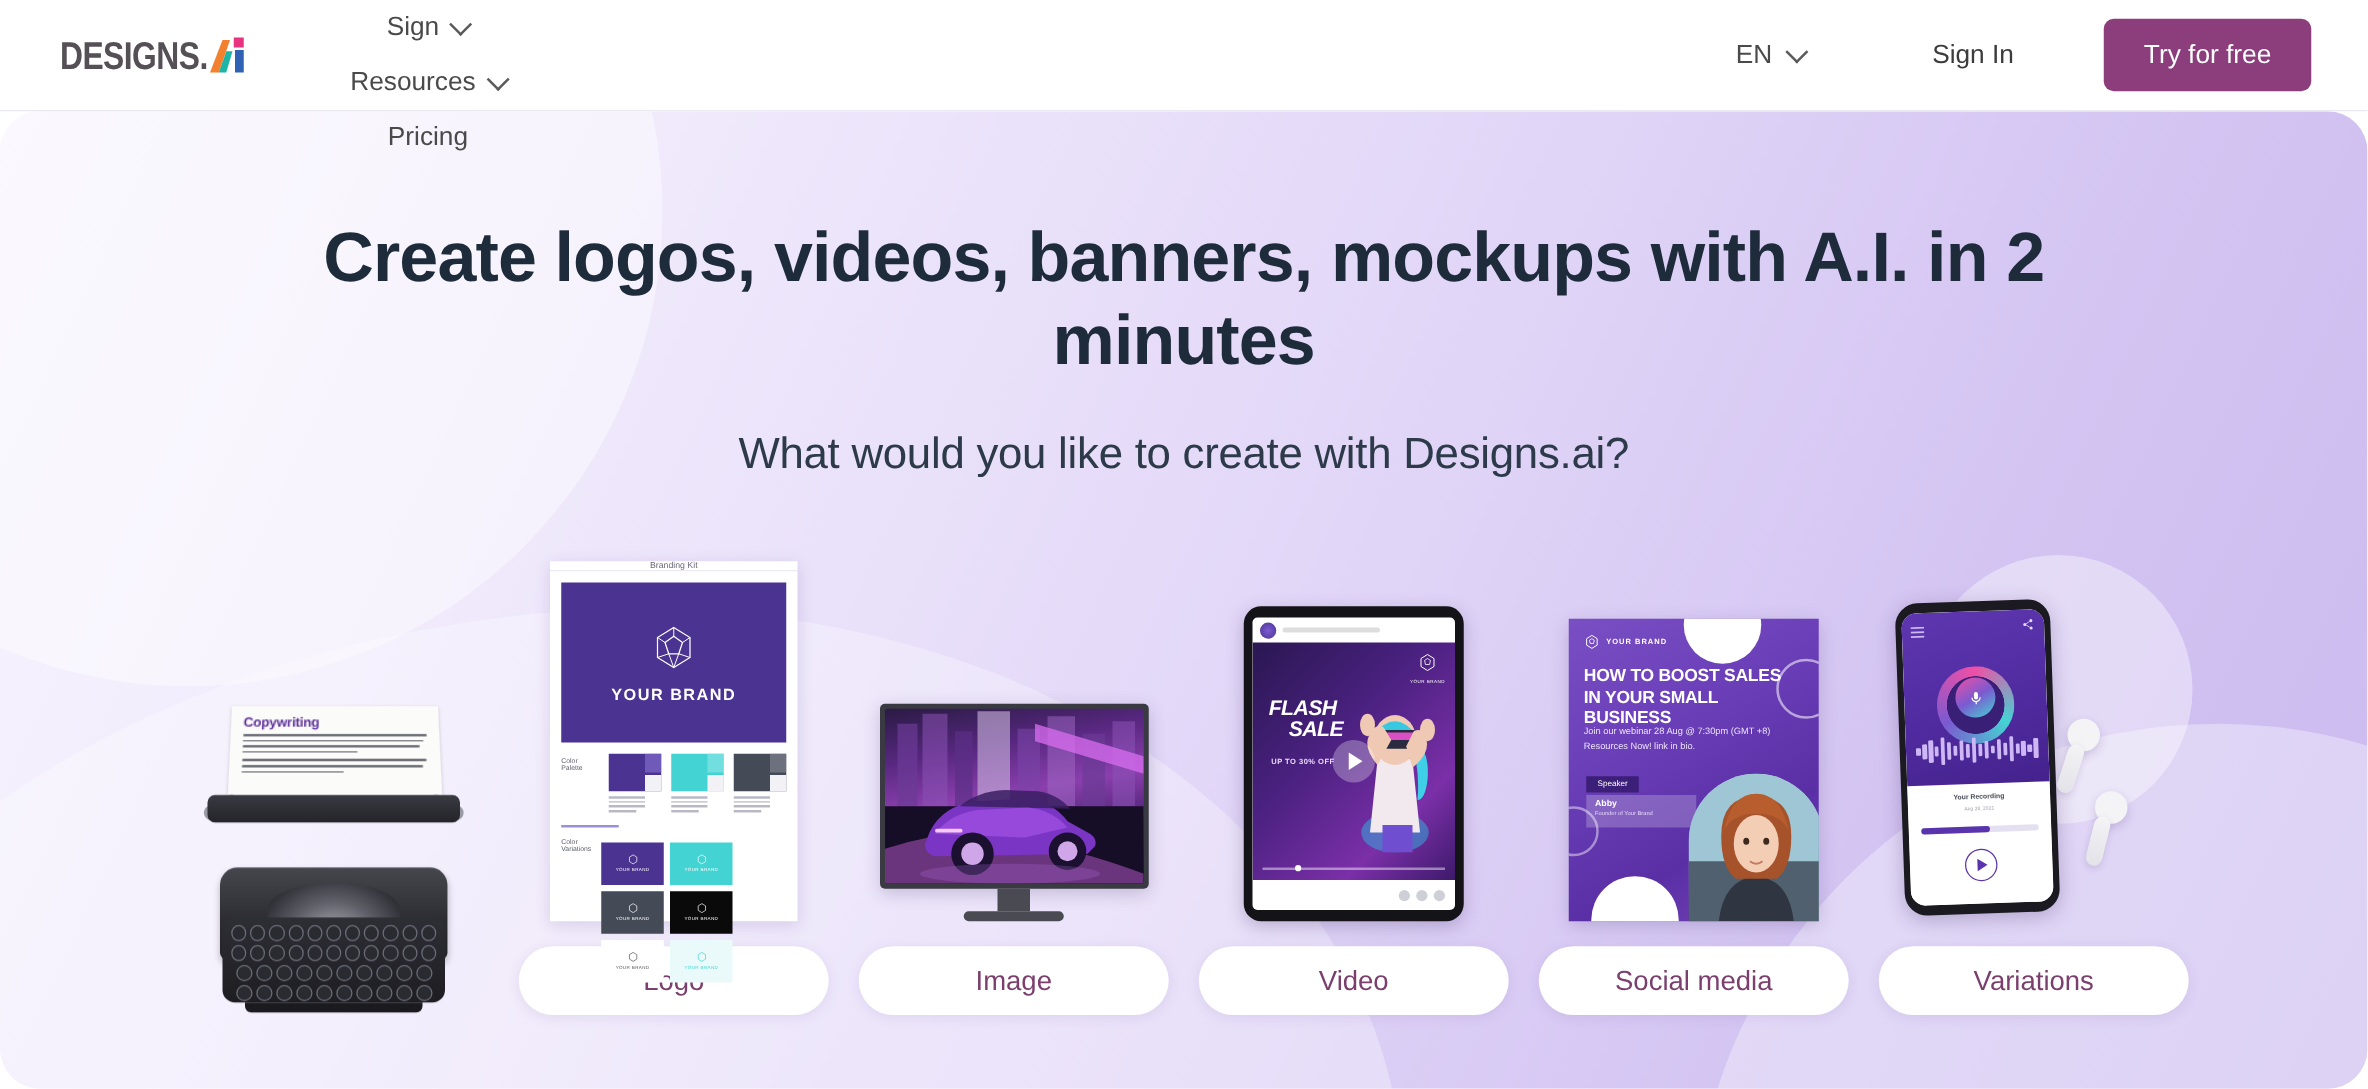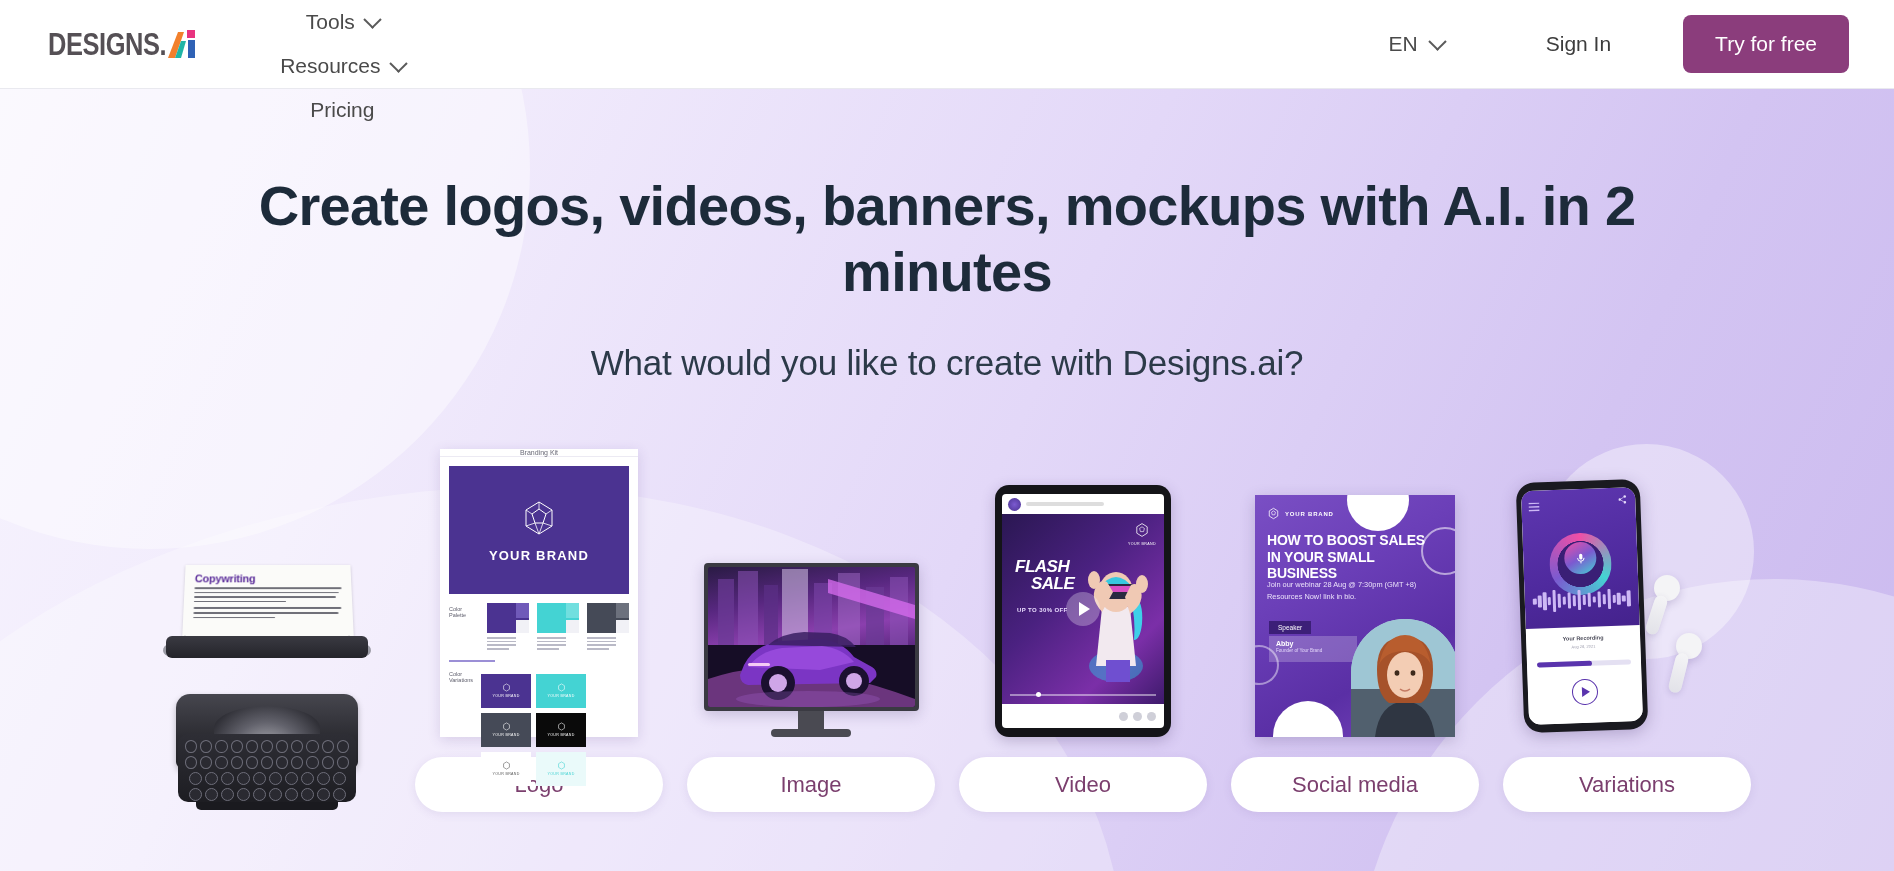--- a/index.html
+++ b/index.html
@@ -106,20 +106,21 @@
     font-family: "Liberation Sans", sans-serif;
   }
 
   
   .hero {
     position: relative;
     width: 1894px;
     height: 782px;
     overflow: hidden;
     background: linear-gradient(115deg, #f7f4fe 0%, #f1ebfc 22%, #e3d8f8 52%, #d3c4f2 78%, #cbbaef 100%);
+    border-radius: 32px;
   }
   .blob {
     position: absolute;
     border-radius: 50%;
     pointer-events: none;
   }
   .blob-wave {
     position: absolute;
     left: -180px; top: 400px;
     width: 1300px; height: 900px;
@@ -386,21 +387,21 @@
       </svg>
     </span>
   </div>
 
   <nav class="nav">
     <div class="nav-item">
       <span>Create</span>
       <span class="chev"></span>
     </div>
     <div class="nav-item">
-      <span>Tools</span>
+      <span>Sign</span>
       <span class="chev"></span>
     </div>
     <div class="nav-item">
       <span>Resources</span>
       <span class="chev"></span>
     </div>
     <div class="nav-item">
       <span>Pricing</span>
     </div>
   </nav>

